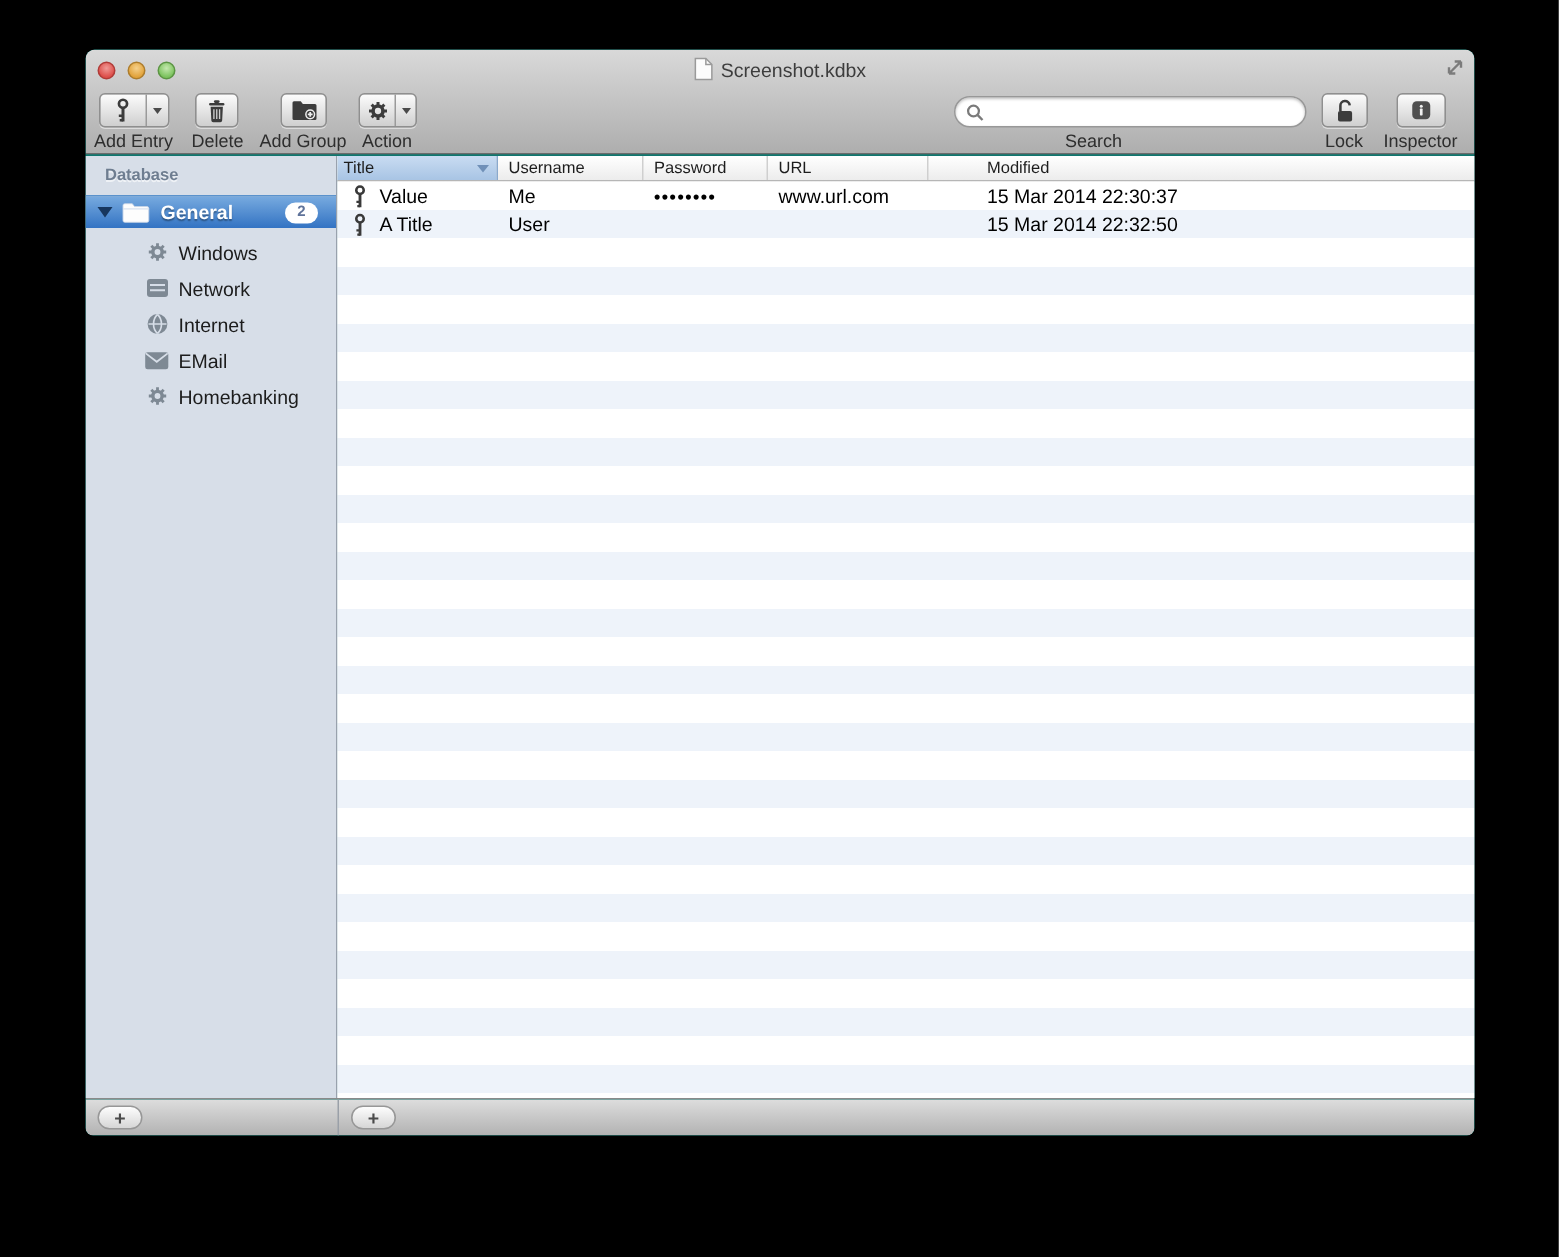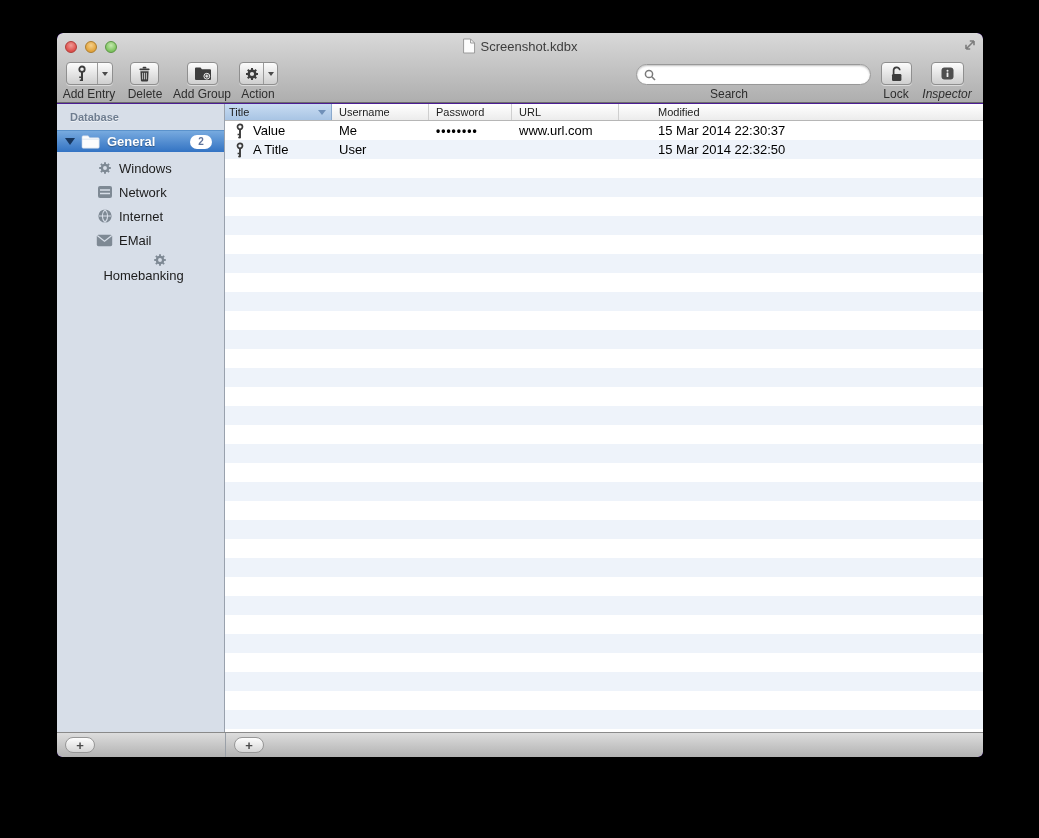--- a/index.html
+++ b/index.html
@@ -1,19 +1,19 @@
 <!DOCTYPE html>
 <html><head>
 <meta charset="utf-8">
 <style>
   * { margin:0; padding:0; box-sizing:border-box; }
   html,body { width:1039px; height:838px; background:#000; overflow:hidden;
     font-family:"Liberation Sans", sans-serif; }
   .window { position:absolute; left:57px; top:33px; width:926px; height:724px;
-    border-radius:6px 6px 5px 5px; background:#4c1d95; overflow:hidden;
+    border-radius:6px 6px 5px 5px; background:#0f766e; overflow:hidden;
     box-shadow:0 10px 30px rgba(0,0,0,.7); }
 
   
   .header { position:absolute; left:0; top:0; width:100%; height:70px;
     background:linear-gradient(#d9d9d9, #aeaeae); border-bottom:1px solid #6b6b6b;
     border-radius:6px 6px 0 0; }
   .traffic { position:absolute; top:8px; width:12px; height:12px; border-radius:50%; }
   .tl-close { left:8px;  background:radial-gradient(circle at 50% 35%, #f09a96, #dd4f4b 70%); border:1px solid #b03c38; }
   .tl-min   { left:28px; background:radial-gradient(circle at 50% 35%, #f5d08b, #e2a33b 70%); border:1px solid #ad7d2d; }
   .tl-zoom  { left:48px; background:radial-gradient(circle at 50% 35%, #c4e8ae, #7cc35e 70%); border:1px solid #5c9544; }
@@ -191,21 +191,21 @@
 
     <div class="tb-btn" style="left:874px; width:33px; justify-content:center;">
       <span>
         <svg width="15" height="15" viewBox="0 0 15 15">
           <rect x="1.5" y="1.5" width="12" height="12" rx="3" fill="#4f4f4f"></rect>
           <circle cx="7.5" cy="4.8" r="1" fill="#f0f0f0"></circle>
           <rect x="6.6" y="6.4" width="1.8" height="4.6" rx="0.5" fill="#f0f0f0"></rect>
         </svg>
       </span>
     </div>
-    <div class="tb-label" style="left:890px;font-style:italic;">Inspector</div>
+    <div class="tb-label" style="left:890px;">Inspector</div>
   </div>
 
   <div class="content">
 
     <div class="sidebar">
       <div class="sb-header">Database</div>
 
       <div class="sb-group">
         <span class="disclosure"></span>
         <span style="margin-left:6px;">
@@ -260,21 +260,21 @@
       <div class="sb-item" style="top:124px;">
         <span class="icon">
           <svg width="17" height="13" viewBox="0 0 17 13">
             <rect x="0.8" y="0.8" width="15.4" height="11.4" rx="1.6" fill="#7e8994"></rect>
             <path d="M1.2 1.6 L8.5 7.2 L15.8 1.6" fill="none" stroke="#d7dee8" stroke-width="1.2"></path>
           </svg>
         </span>
         <span class="sb-item-label">EMail</span>
       </div>
 
-      <div class="sb-item" style="top:148px;flex-direction:column;">
+      <div class="sb-item" style="top:148px;">
         <span class="icon">
           <svg width="16" height="16" viewBox="0 0 16 16">
             <circle cx="8" cy="8" r="3.1" fill="none" stroke="#7e8994" stroke-width="2.3"></circle>
             <g stroke="#7e8994" stroke-width="1.9">
               <line x1="11.5" y1="8" x2="13.8" y2="8"></line>
                 <line x1="2.2" y1="8" x2="4.5" y2="8"></line>
               <line x1="8" y1="11.5" x2="8" y2="13.8"></line>
                 <line x1="8" y1="2.2" x2="8" y2="4.5"></line>
               <line x1="10.4" y1="10.4" x2="12.1" y2="12.1"></line>
                 <line x1="3.9" y1="3.9" x2="5.6" y2="5.6"></line>

